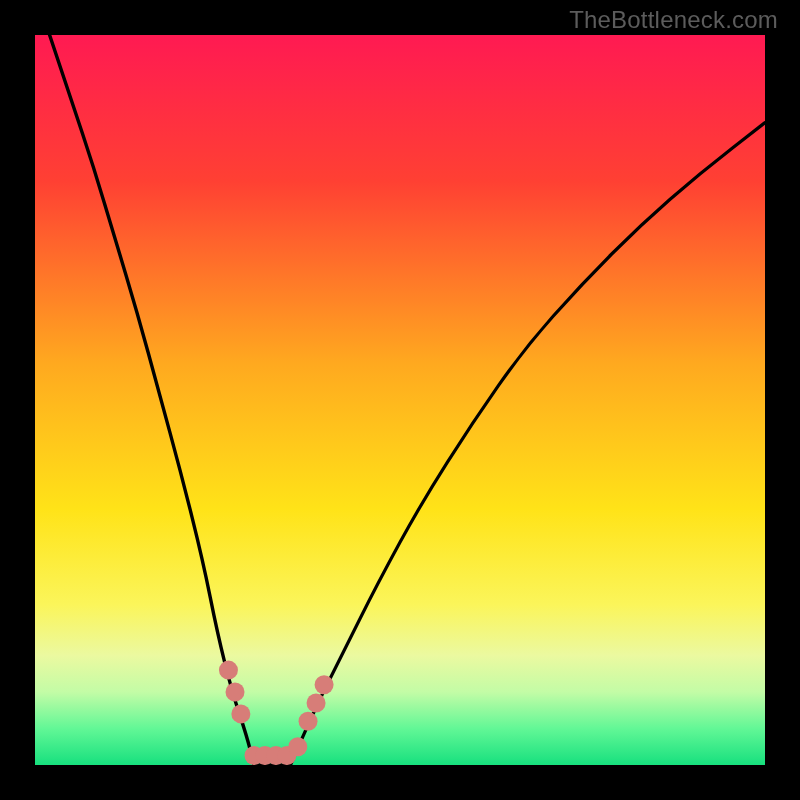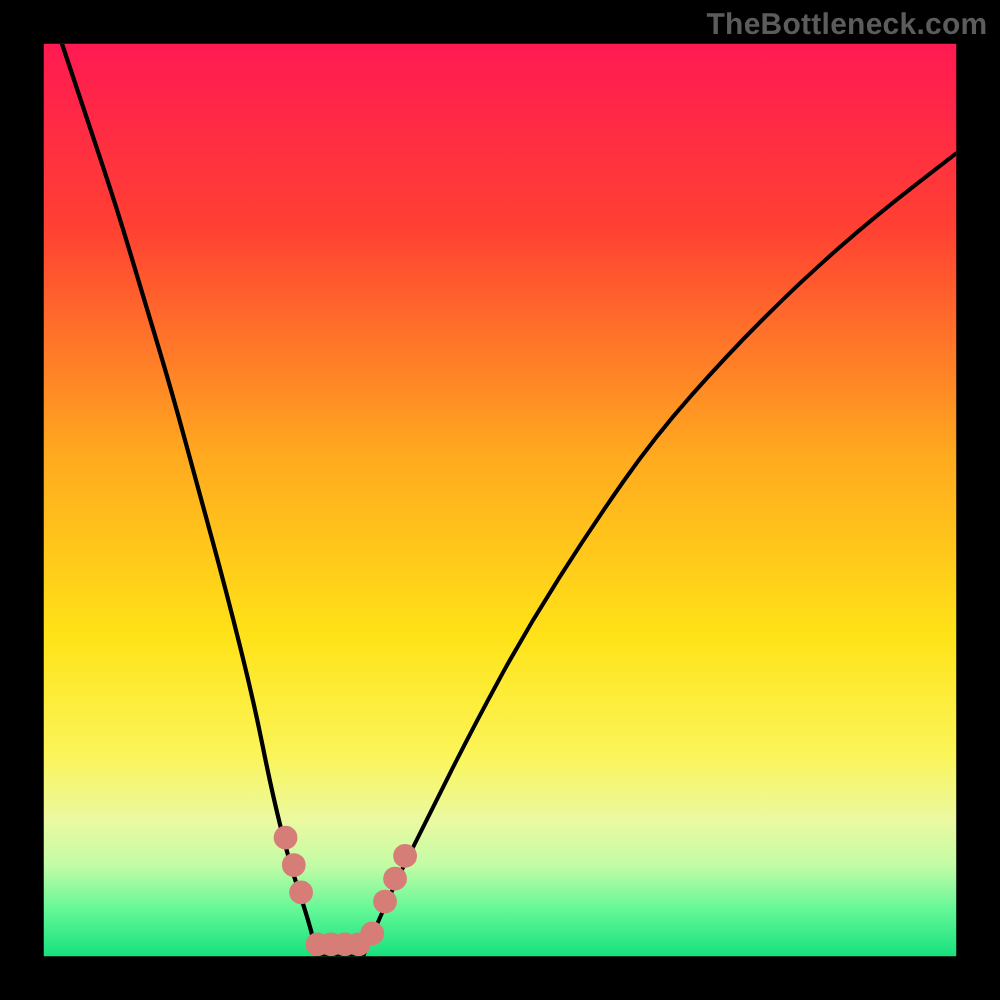--- a/index.html
+++ b/index.html
@@ -13,24 +13,24 @@
   }
   .frame {
     position: absolute;
     left: 0; top: 0;
     width: 800px; height: 800px;
     background: #000;
   }
   .watermark {
     position: absolute;
     top: 6px;
-    right: 10px;
+    right: 22px;
     color: #5c5c5c;
     font-size: 24px;
-    font-weight: 700;
+    font-weight: 400;
     letter-spacing: 0.2px;
     z-index: 5;
   }
   svg {
     position: absolute;
     left: 0; top: 0;
     display: block;
   }
 </style>
 </head>

